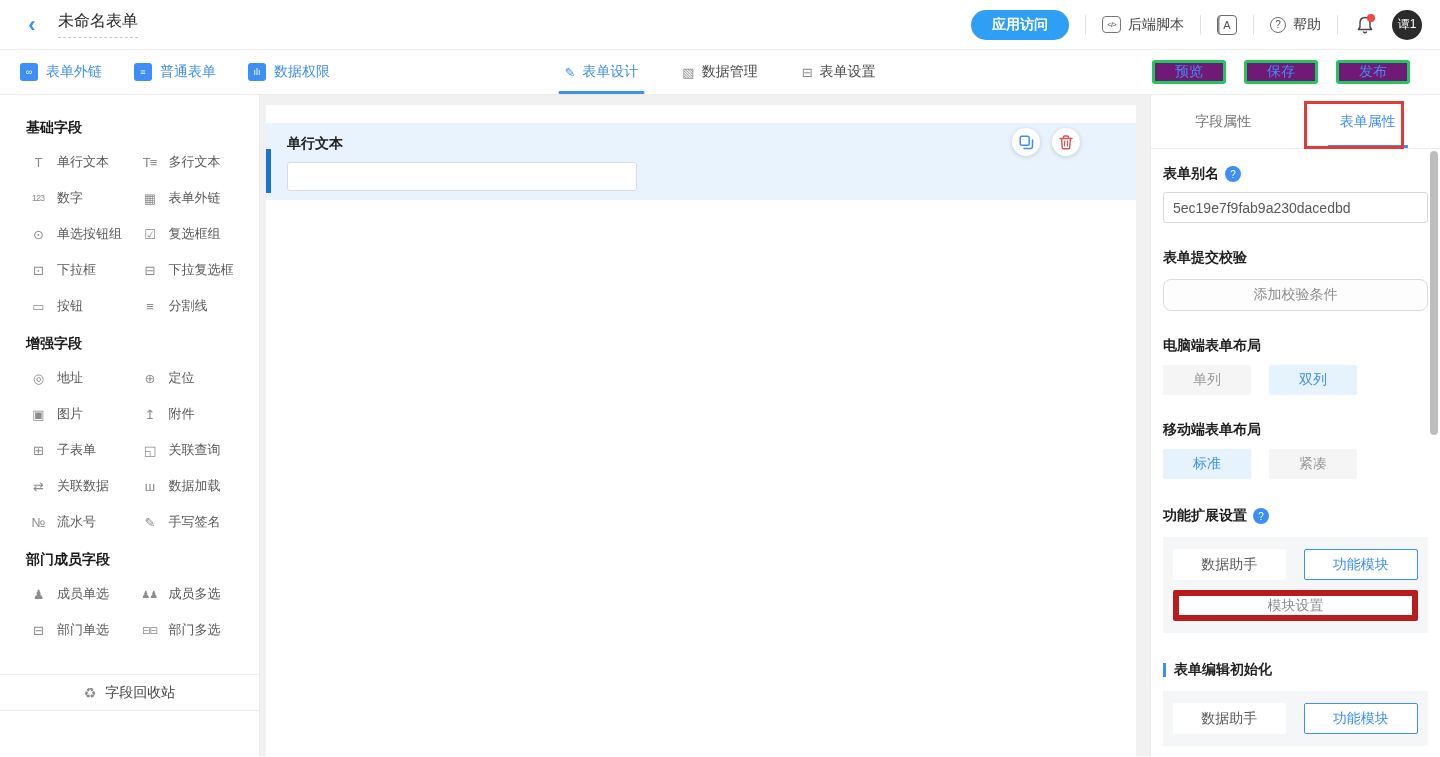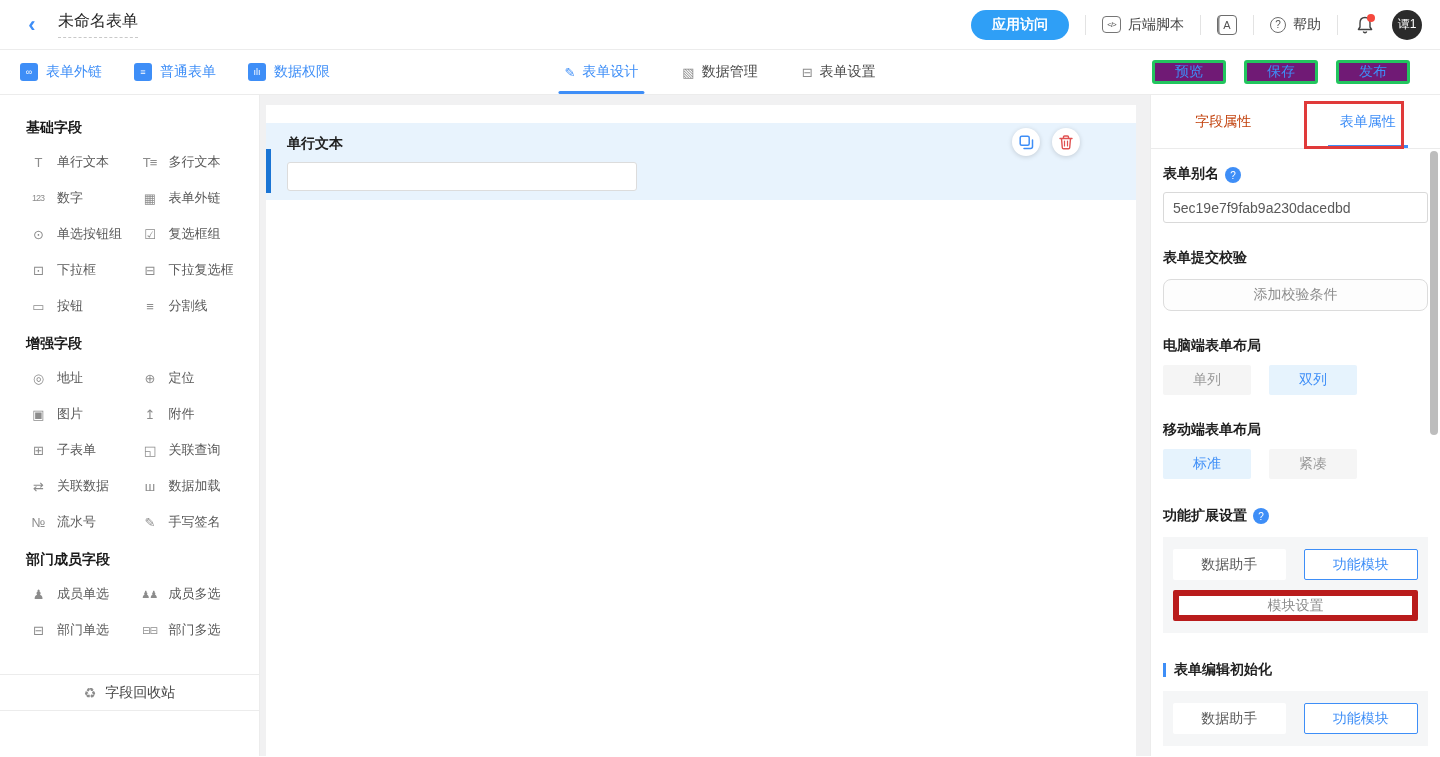--- a/index.html
+++ b/index.html
@@ -70,21 +70,21 @@
   .field-input { margin-top:9px; width:350px; height:29px; border:1px solid #dcdcdc; border-radius:3px;
     background:#fff; padding:0 8px; font-size:13px; color:#595959; display:block; }
   .act-btn { position:absolute; top:5px; width:28px; height:28px; border-radius:50%; background:#fff;
     box-shadow:0 1px 5px rgba(0,0,0,.16); display:flex; align-items:center; justify-content:center; cursor:pointer; border:none; }
   .act-copy { right:96px; }
   .act-del { right:56px; }
 
   
   .panel { width:290px; border-left:1px solid #ececec; position:relative; display:flex; flex-direction:column; }
   .panel-tabs { height:54px; display:flex; border-bottom:1px solid #ebebeb; flex:none; }
-  .p-tab { flex:1; display:flex; align-items:center; justify-content:center; color:#c2410c; cursor:pointer; position:relative; }
+  .p-tab { flex:1; display:flex; align-items:center; justify-content:center; color:#737373; cursor:pointer; position:relative; }
   .p-tab.active { color:#3e8ef7; }
   .p-tab.active::after { content:""; position:absolute; left:50%; transform:translateX(-50%); bottom:0;
     width:80px; height:3px; background:#3e8ef7; }
   .annotation { position:absolute; left:153px; top:6px; width:100px; height:48px; border:3px solid #e03a3a; z-index:5; pointer-events:none; }
   .panel-body { flex:1; padding:0 12px; overflow:hidden; }
   .p-label { font-weight:bold; font-size:14px; color:#1f1f1f; display:flex; align-items:center; gap:6px; }
   .help-dot { width:16px; height:16px; border-radius:50%; background:#3e8ef7; color:#fff; font-size:10px;
     display:flex; align-items:center; justify-content:center; cursor:pointer; font-weight:normal; }
   .p-input { margin-top:9px; width:100%; height:31px; border:1px solid #d9d9d9; border-radius:3px;
     padding:0 9px; font-size:14px; color:#595959; display:block; background:#fff; }
@@ -95,21 +95,21 @@
   .tg-gray { background:#f5f5f5; color:#999; }
   .tg-blue { background:#e6f3fd; color:#3e8ef7; }
   .bar-title { display:flex; align-items:center; gap:8px; font-weight:bold; font-size:14px; color:#1f1f1f; }
   .bar-title::before { content:""; width:3px; height:14px; background:#3e8ef7; }
   .gray-card { margin-top:12px; background:#f5f6f7; padding:12px 10px; }
   .card-row { display:flex; gap:18px; }
   .card-btn { flex:1; height:31px; background:#fff; border:none; border-radius:2px; color:#595959; font-size:14px; cursor:pointer; }
   .card-btn.sel { border:1px solid #3e8ef7; color:#3e8ef7; }
   .card-wide { margin-top:10px; width:100%; height:31px; background:#fff; border:6px solid #b91c1c;
     border-radius:2px; color:#8c8c8c; font-size:14px; cursor:pointer; }
-  .mt16{margin-top:16px;align-items:flex-end;} .mt26{margin-top:26px;} .mt28{margin-top:28px;} .mt22{margin-top:22px;}
+  .mt16{margin-top:16px;} .mt26{margin-top:26px;} .mt28{margin-top:28px;} .mt22{margin-top:22px;}
   .scroll-thumb { position:absolute; right:2px; top:56px; width:8px; height:284px; background:#bdbdbd; border-radius:4px; cursor:pointer; z-index:4; }
 </style>
 </head>
 <body>
 
 <div class="topbar">
   <div class="back">‹</div>
   <div class="form-title-wrap">
     <span class="form-title">未命名表单</span>
   </div>

